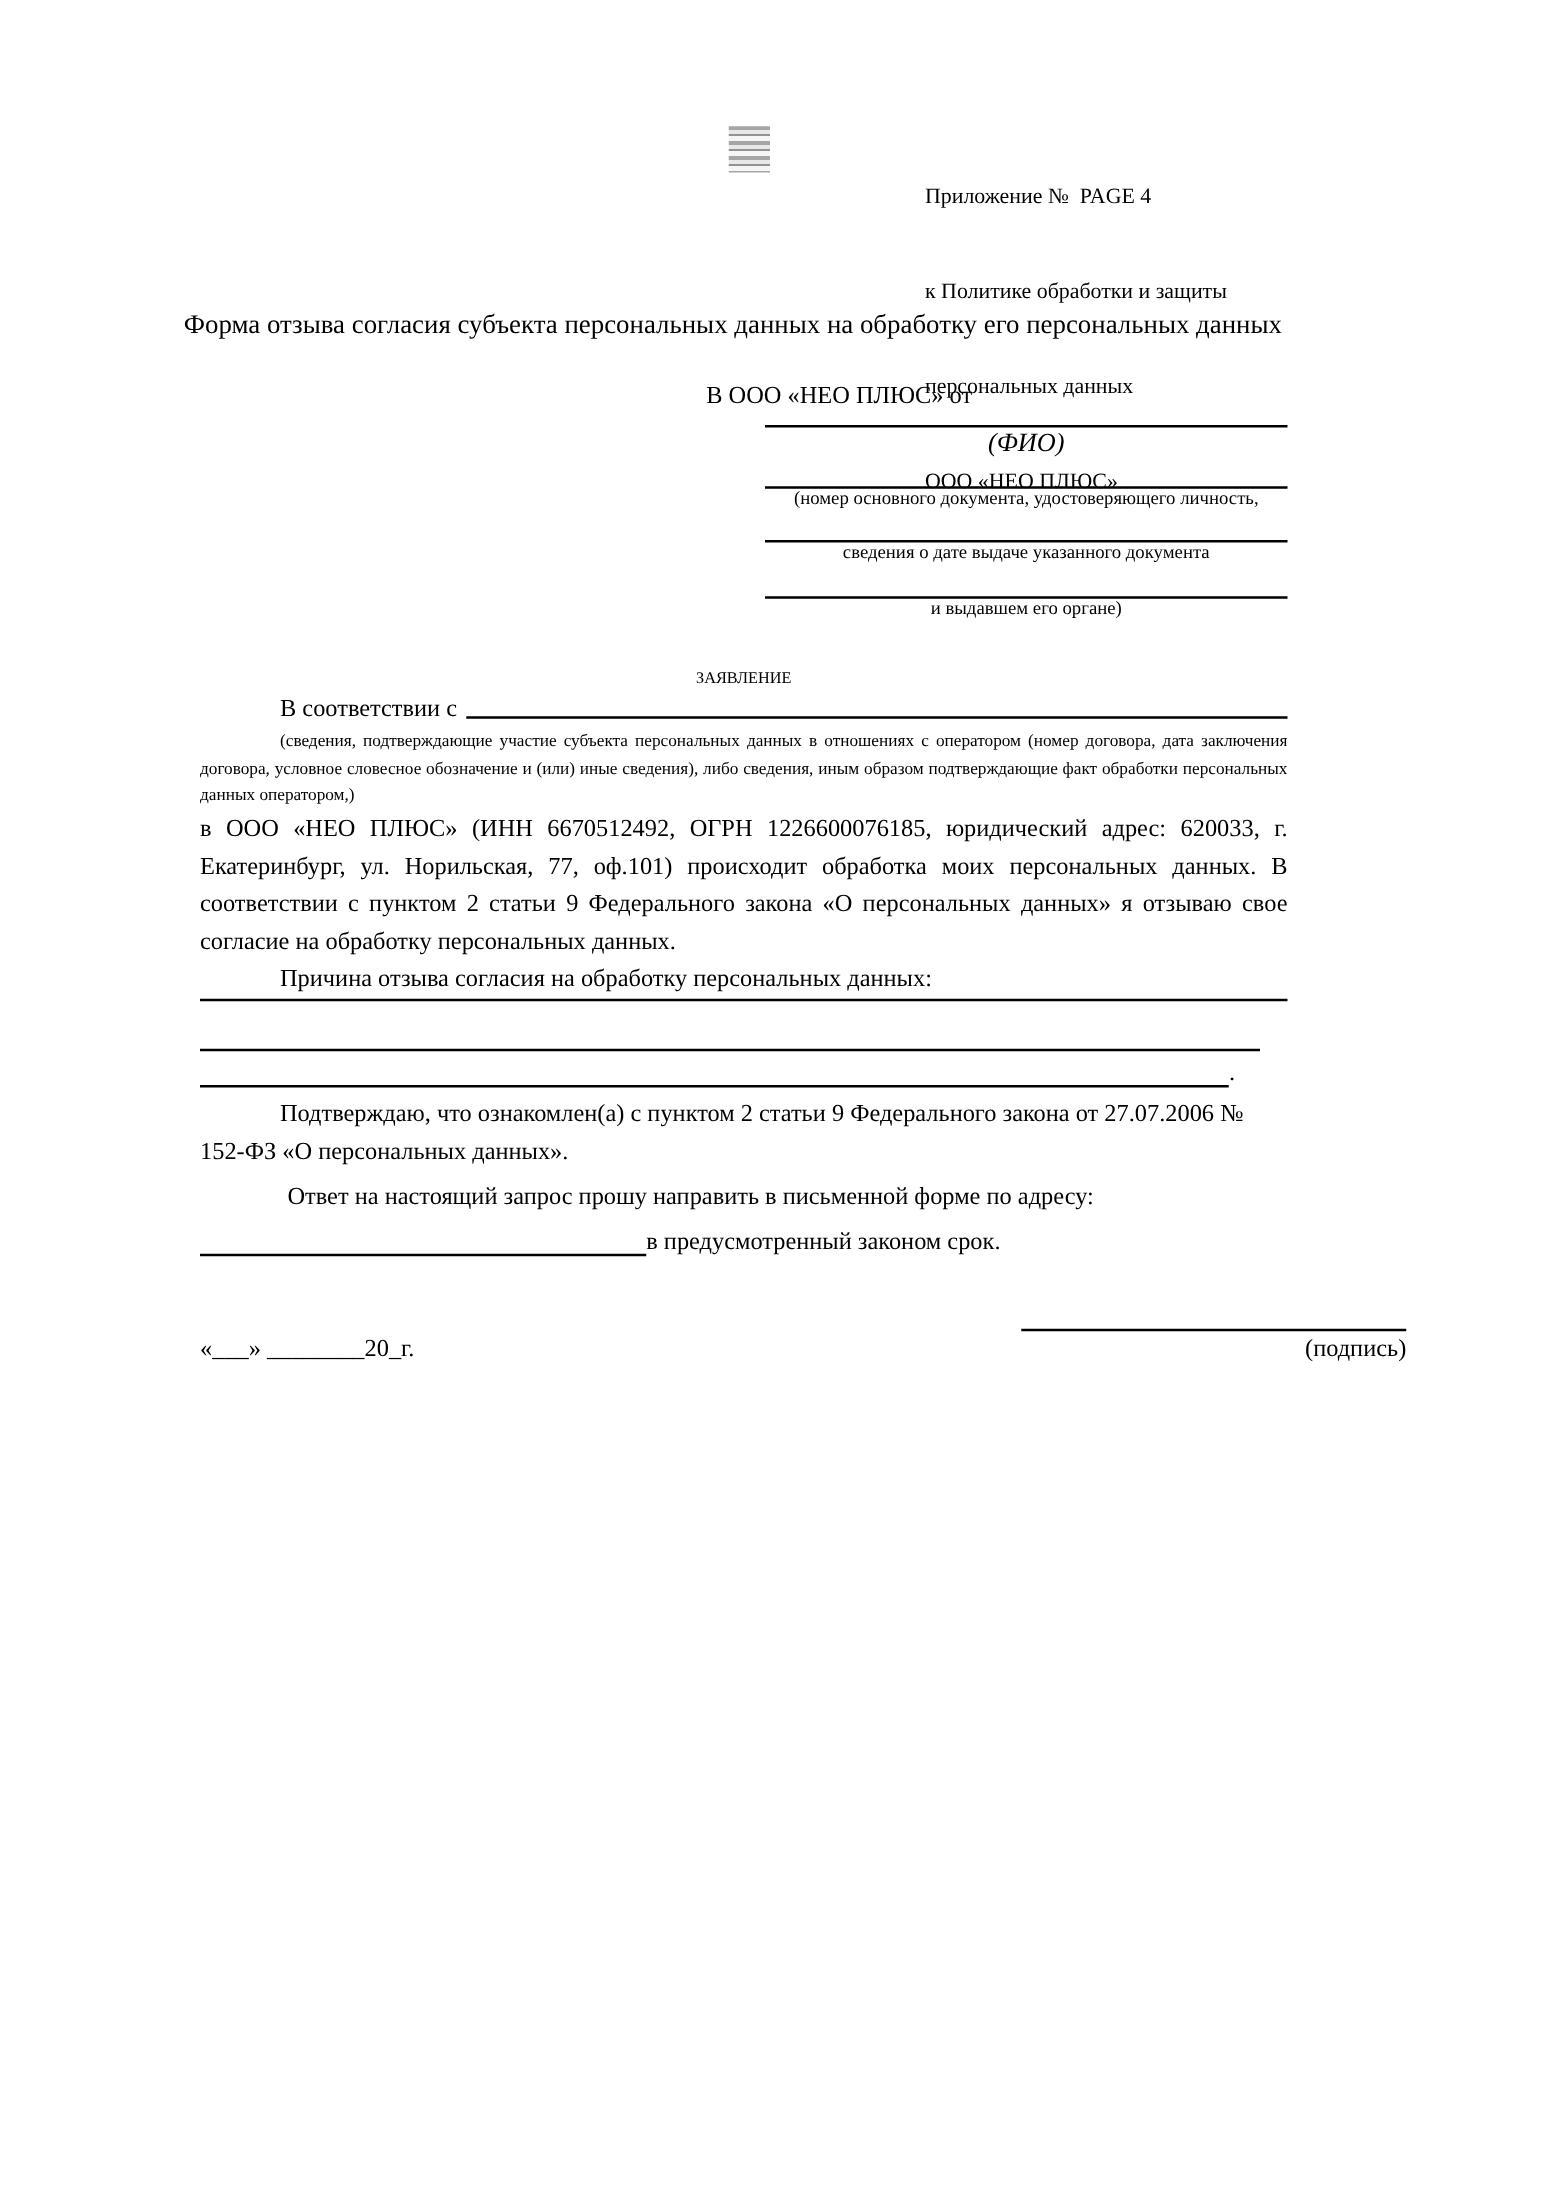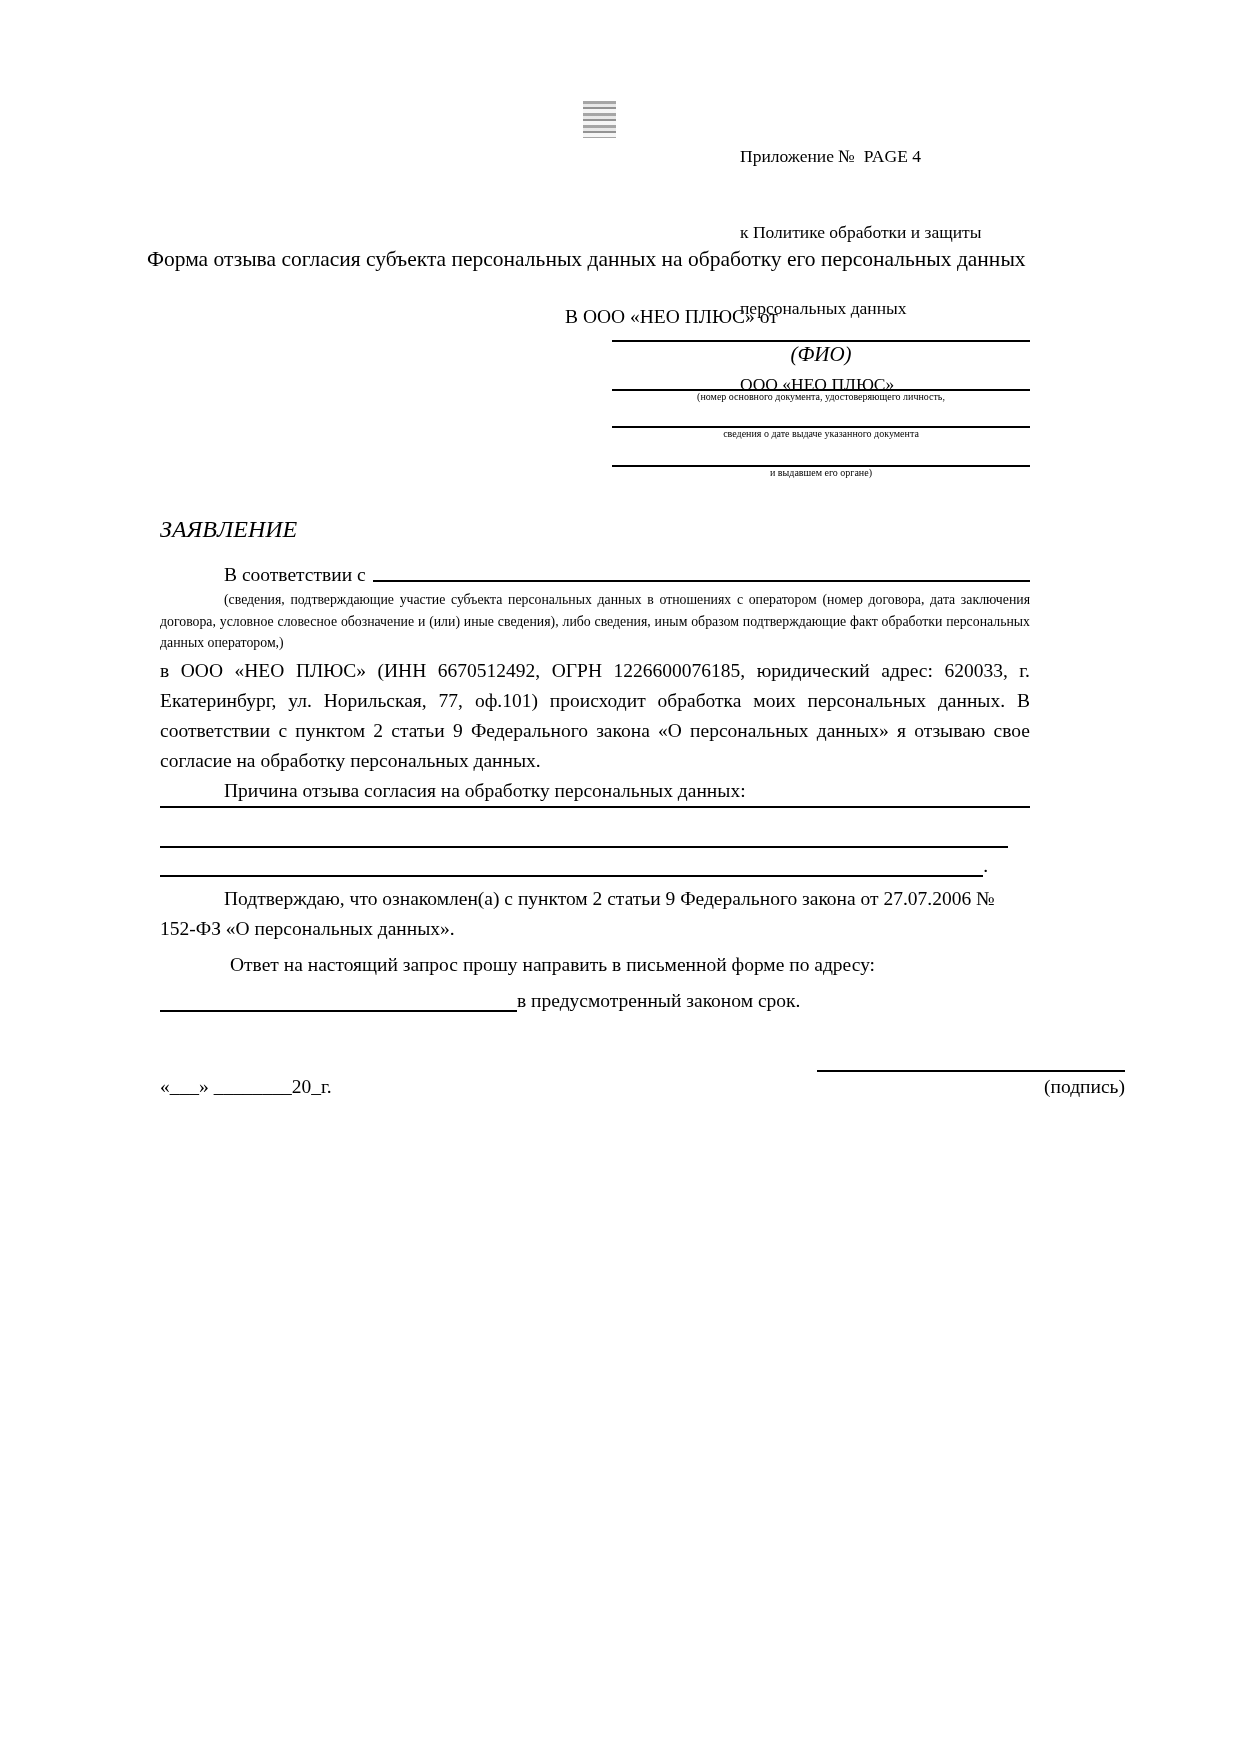--- a/index.html
+++ b/index.html
@@ -21,23 +21,23 @@
   .title{
     font-size:21.5px;font-weight:normal;line-height:1.55;margin:0 0 0 -13px;
     padding-top:243px;
   }
   .addressee{margin-top:30px;margin-left:405px;width:465px;}
   .to-line{font-size:19.5px;}
   .fld .rule{border-bottom:2px solid #000;margin-left:47px;}
   .fld .cap{margin-left:47px;text-align:center;}
   .r1{height:12px;} .r2{height:22px;} .r3{height:24px;} .r4{height:26px;}
   .cap-fio{font-size:21px;font-style:italic;}
-  .cap-sm{font-size:10px;}
-  .stmt-head{font-size:24px;margin-top:38px;font-style:italic;}
-  .intro{display:flex;margin-top:21px;font-size:19.5px;}
+  .cap-sm{font-size:15px;}
+  .stmt-head{text-align:center;font-size:13px;margin-top:38px;}
+  .intro{display:flex;margin-top:7px;font-size:19.5px;}
   .intro .txt{margin-left:64px;white-space:nowrap;padding-right:7px;}
   .fillline{flex:1;border-bottom:2px solid #000;margin-bottom:4px;}
   .small-print{font-size:13.8px;line-height:1.55;text-align:justify;text-indent:64px;margin:3px 0 0;font-family:Liberation Serif, serif;}
   .body-text{font-size:19.5px;line-height:30px;text-align:justify;margin:3px 0 0;}
   .reason{display:flex;font-size:19.5px;line-height:30px;margin:0;flex-direction:column;}
   .reason .txt{margin-left:64px;white-space:nowrap;padding-right:9px;}
   .blank1{border-bottom:2px solid #000;height:34px;margin-right:22px;}
   .blank2-row{display:flex;align-items:flex-end;height:29px;margin-right:42px;font-size:19.5px;}
   .blank2-row .bl{flex:1;border-bottom:2px solid #000;align-self:stretch;}
   .confirmation{font-size:19.5px;line-height:30px;text-indent:64px;margin:7px 0 0;}

